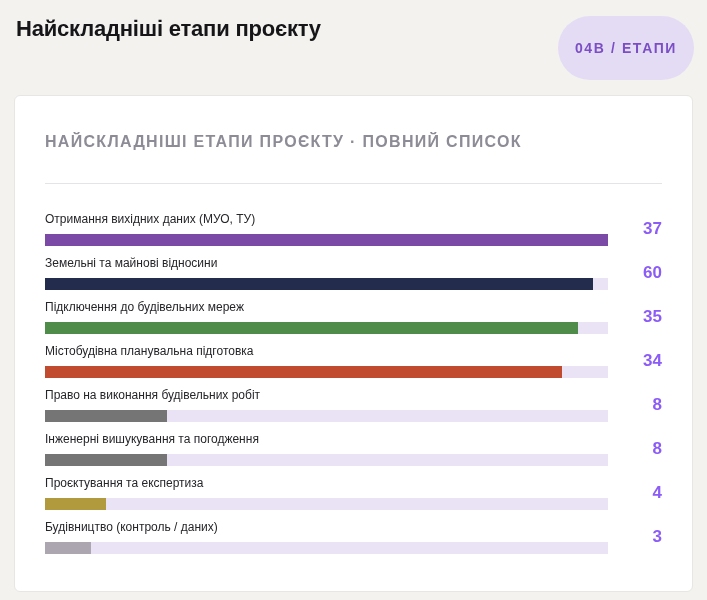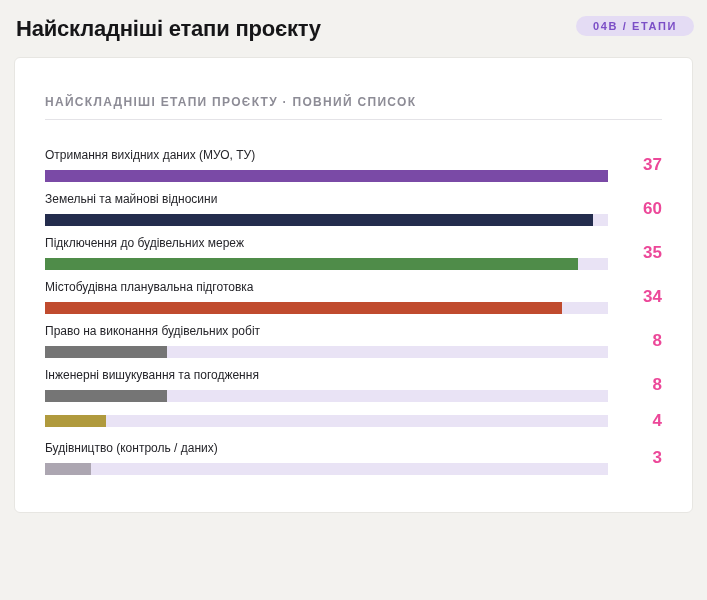--- a/index.html
+++ b/index.html
@@ -19,40 +19,40 @@
     font-size: 22px;
     font-weight: 700;
     letter-spacing: -0.2px;
     color: #161618;
   }
   .badge {
     background: #E4DCF4;
     color: #7B4EC6;
     border: none;
     border-radius: 999px;
-    padding: 4px 17px;
+    padding: 24px 17px;
     font-family: inherit;
-    font-size: 11px;
+    font-size: 14px;
     font-weight: 700;
     letter-spacing: 1.6px;
     cursor: pointer;
   }
   .card {
     margin: 0 14px;
     background: #FFFFFF;
     border: 1px solid #E7E6E2;
     border-radius: 6px;
     padding: 37px 30px 28px 30px;
   }
   .card-subtitle {
-    font-size: 12px;
+    font-size: 16px;
     font-weight: 700;
     letter-spacing: 1.3px;
     color: #8D8C96;
-    margin-bottom: 10px;
+    margin-bottom: 32px;
   }
   .divider {
     border: none;
     border-top: 1px solid #E4E3E7;
     margin-bottom: 27px;
   }
   .rows { display: block; }
   .row {
     display: flex;
     align-items: center;
@@ -71,21 +71,21 @@
     background: #E9E3F5;
     width: 100%;
   }
   .bar-fill { height: 100%; }
   .row-value {
     flex: 0 0 54px;
     width: 54px;
     text-align: right;
     font-size: 17px;
     font-weight: 700;
-    color: #ec4899;
+    color: #8b5cf6;
   }
 </style>
 </head>
 <body>
 
 <header class="page-header">
   <h1 class="page-title">Найскладніші етапи проєкту</h1>
   <button class="badge">04B / ЕТАПИ</button>
 </header>
 
@@ -149,20 +149,21 @@
       <div class="bar-track">
         <div class="bar-fill" style="width: 21.6216%; background: rgb(117, 117, 117);"></div>
       </div>
     </div>
     <div class="row-value">8</div>
   </div>
 
 
   <div class="row">
     <div class="row-main">
+      <div class="row-label">Проєктування та експертиза</div>
       <div class="bar-track">
         <div class="bar-fill" style="width: 10.8108%; background: rgb(176, 154, 61);"></div>
       </div>
     </div>
     <div class="row-value">4</div>
   </div>
 
   <div class="row">
     <div class="row-main">
       <div class="row-label">Будівництво (контроль / даних)</div>

